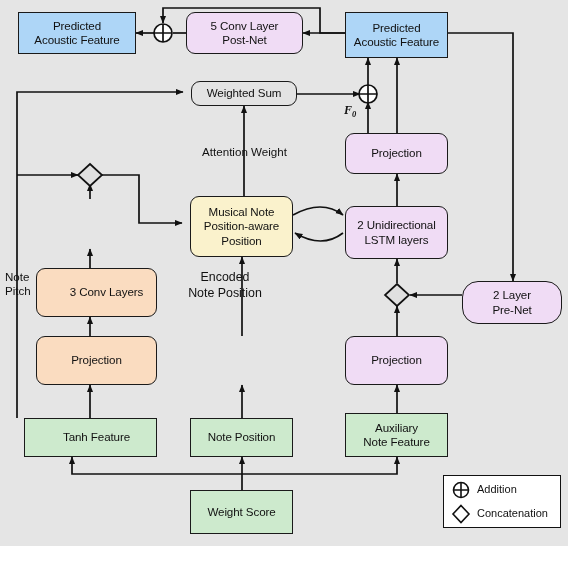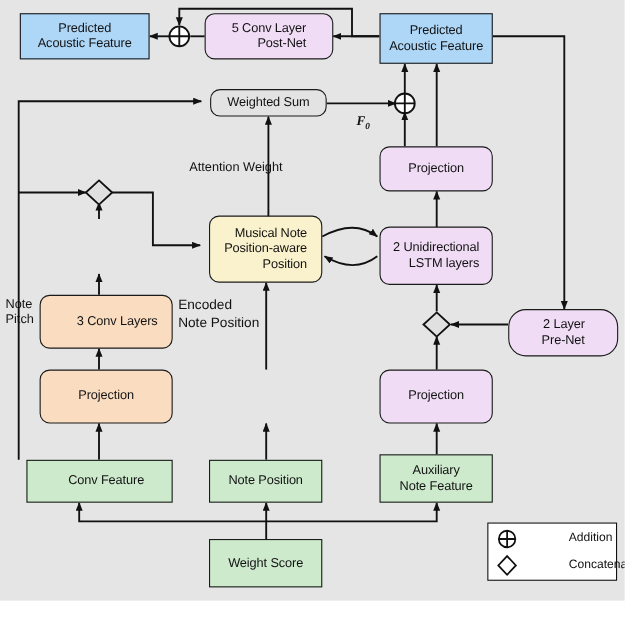--- a/index.html
+++ b/index.html
@@ -2,26 +2,26 @@
 <html><head>
 <meta charset="utf-8">
 <style>
   html,body{margin:0;padding:0;background:#ffffff;}
   body{width:568px;height:570px;font-family:"Liberation Sans",sans-serif;}
   #stage{position:relative;width:568px;height:546px;overflow:hidden;background:#e5e5e5;}
   svg#wires{position:absolute;left:0;top:0;width:568px;height:570px;}
   .node{position:absolute;box-sizing:border-box;border:1.6px solid #1a1a1a;
         display:flex;align-items:center;justify-content:center;text-align:center;
         font-size:11.6px;color:#111;line-height:1.22;letter-spacing:-0.1px;}
-  .rounded{border-radius:9px;text-align:right;}
+  .rounded{border-radius:9px;}
   .sq{border-radius:0;}
-  .lbl{position:absolute;font-size:11.6px;color:#111;text-align:left;line-height:1.25;}
+  .lbl{position:absolute;font-size:11.6px;color:#111;text-align:center;line-height:1.25;}
   .lbl.left{text-align:left;}
   .legendbox{position:absolute;box-sizing:border-box;border:1.5px solid #111;background:#fff;}
-  .legrow{position:absolute;font-size:11px;color:#111;margin-left:40px;}
+  .legrow{position:absolute;font-size:11px;color:#111;}
   .f0{position:absolute;font-size:12px;font-style:italic;font-weight:bold;color:#111;font-family:"Liberation Serif",serif;}
 </style>
 </head>
 <body>
 
 <div id="stage">
 
   <svg id="wires" viewBox="0 0 568 570">
     <defs>
       <marker id="ah" markerWidth="9" markerHeight="9" refX="7.4" refY="3.2" orient="auto" markerUnits="userSpaceOnUse">
@@ -166,21 +166,21 @@
   <div class="node rounded" style="left:36px;top:336px;width:121px;height:49px;background:#fadcc0;">
     <span>Projection</span>
   </div>
 
 
   <div class="node rounded" style="left:345px;top:336px;width:103px;height:49px;background:#f0dcf5;">
     <span>Projection</span>
   </div>
 
   <div class="node sq" style="left:24px;top:418px;width:133px;height:39px;background:#cdeacd;padding-left:12px;">
-    <span>Conv Feature</span>
+    <span>Tanh Feature</span>
   </div>
 
   <div class="node sq" style="left:190px;top:418px;width:103px;height:39px;background:#cdeacd;">
     <span>Note Position</span>
   </div>
 
   <div class="node sq" style="left:345px;top:413px;width:103px;height:44px;background:#cdeacd;">
     <span>
       <span>Auxiliary</span><br>
       <span>Note Feature</span>
@@ -198,21 +198,21 @@
 
   <div class="lbl" style="left:172px;top:145px;width:145px;">
     <span>Attention Weight</span>
   </div>
 
   <div class="lbl" style="left:162px;top:270px;width:126px;font-size:12.4px;">
     <span>Encoded</span><br>
     <span>Note Position</span>
   </div>
 
-  <div class="f0" style="left:324px;top:103px;">
+  <div class="f0" style="left:344px;top:103px;">
     <span>F</span><sub style="font-size:8.5px;">0</sub>
   </div>
 
   <div class="legendbox" style="left:443px;top:475px;width:118px;height:53px;">
   </div>
   <svg style="position:absolute;left:443px;top:475px;width:118px;height:53px;">
     <g>
       <circle cx="18" cy="15" r="7.5" fill="#fff" stroke="#111" stroke-width="1.6"></circle>
       <path d="M10.5,15 H25.5 M18,7.5 V22.5" stroke="#111" stroke-width="1.6"></path>
     </g>

